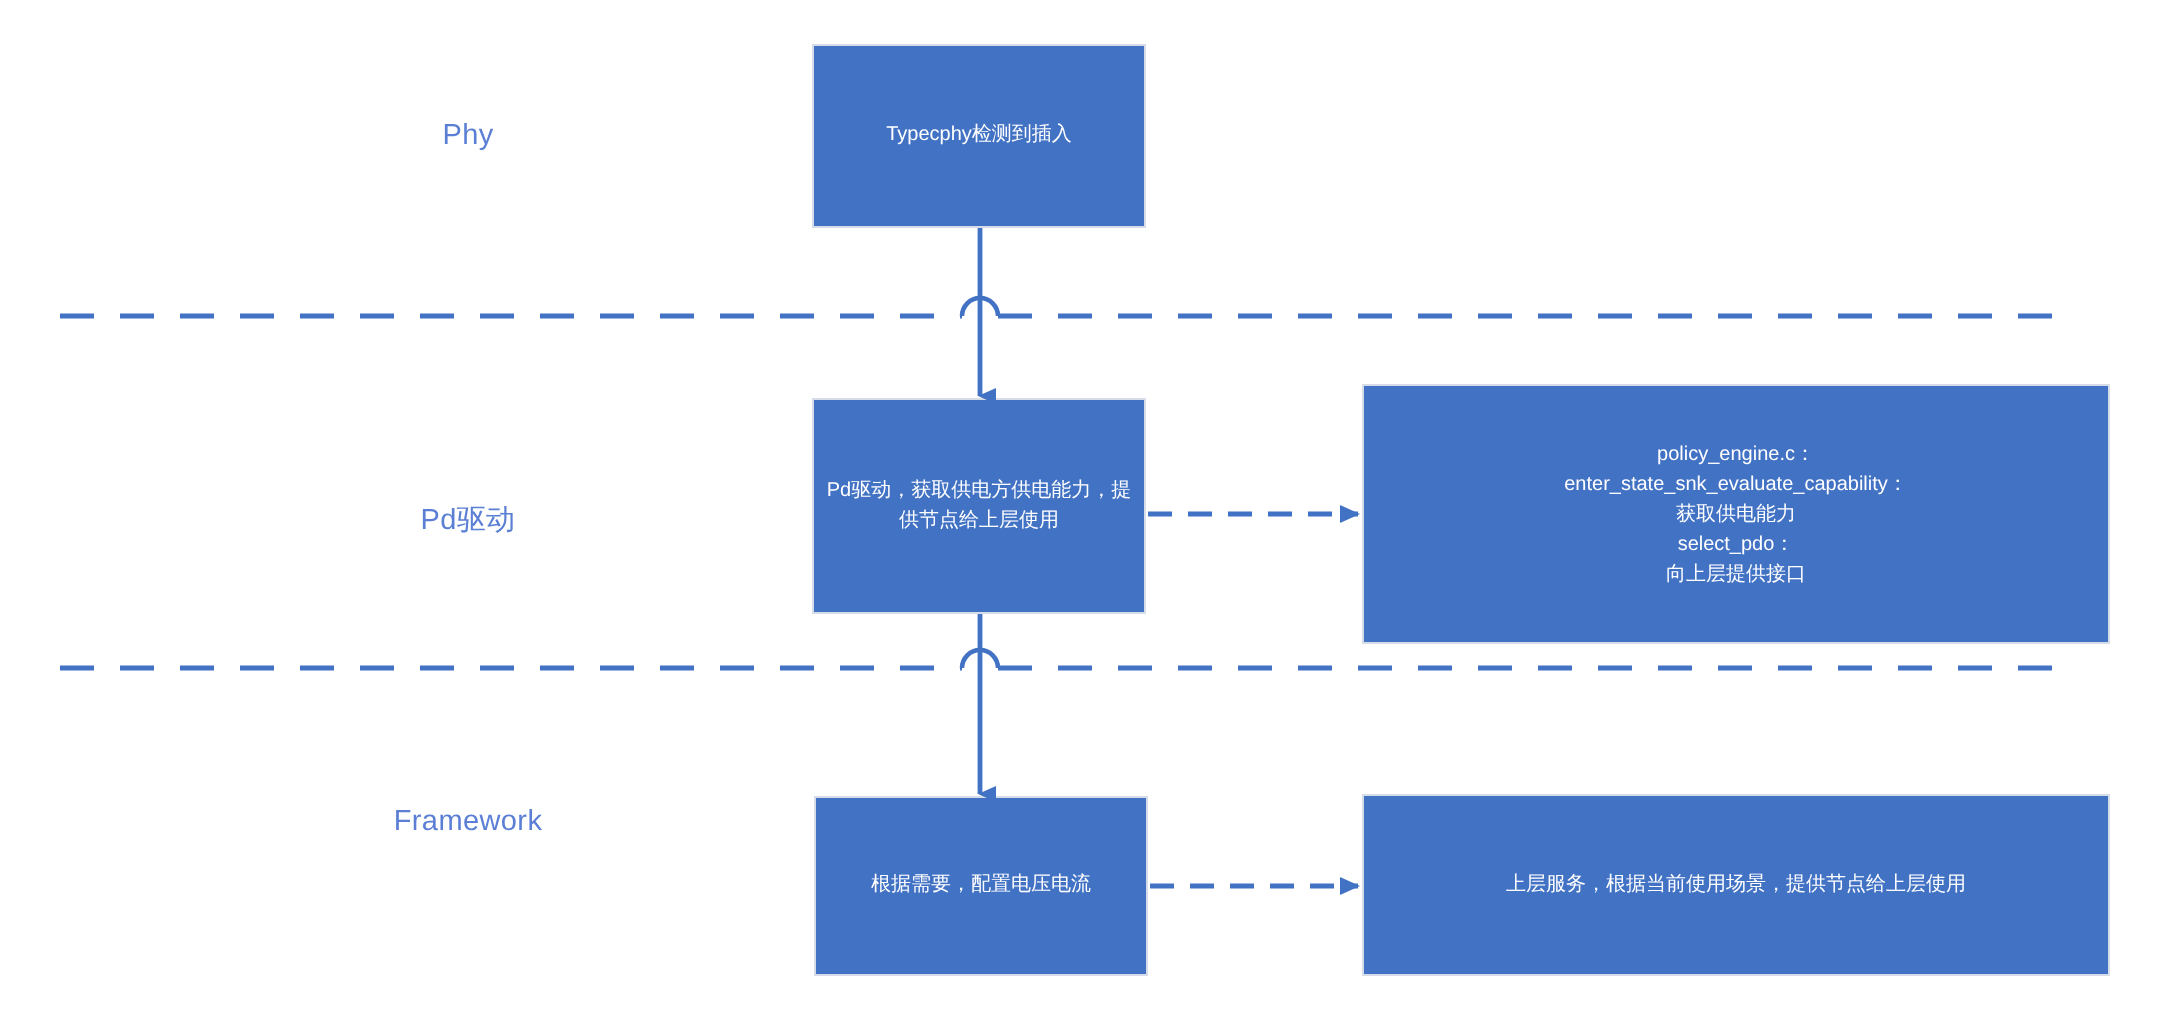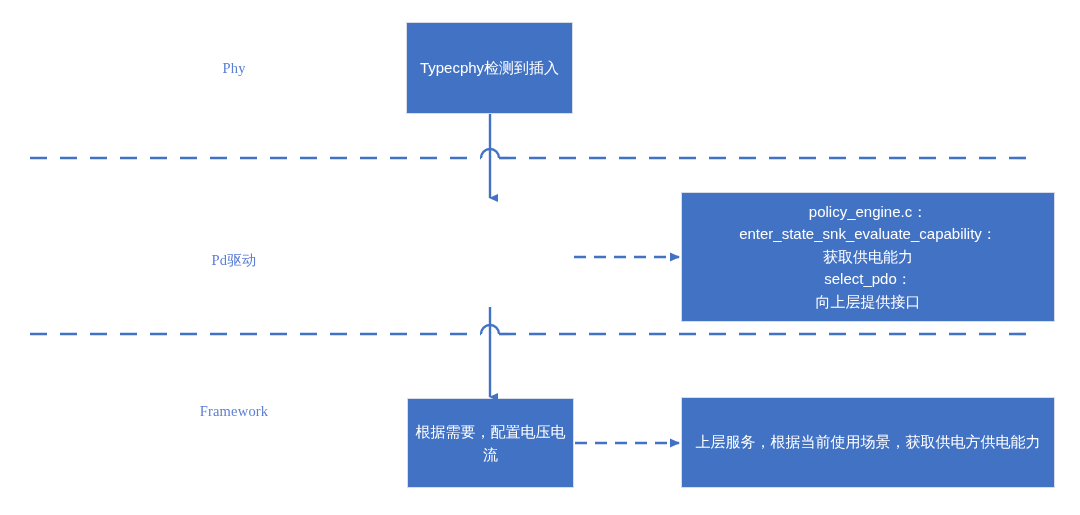--- a/index.html
+++ b/index.html
@@ -14,35 +14,35 @@
     position: relative;
     width: 1080px;
     height: 515px;
     background: #ffffff;
     overflow: hidden;
   }
   .layer-label {
     position: absolute;
     color: #5B7FD4;
     font-size: 14.5px;
-    font-family: Liberation Serif, serif;
+    font-family: Liberation Sans, sans-serif;
     letter-spacing: 0.2px;
     white-space: nowrap;
     transform: translate(-50%, -50%);
   }
   .node {
     position: absolute;
     background: #4272C4;
     border: 1px solid #D6DCE8;
     box-sizing: border-box;
     display: flex;
     align-items: center;
     justify-content: center;
     color: #ffffff;
-    font-size: 15px;
+    font-size: 10px;
     line-height: 1.55;
     text-align: center;
     padding: 2px 6px;
     font-family: "Liberation Sans", "DejaVu Sans", sans-serif;
   }
   .node-text {
     width: 100%;
     white-space: pre-line;
   }
   .node-wide .node-text {
@@ -65,35 +65,38 @@
   <div class="layer-label" style="left:234px; top:68px;">Phy</div>
 
   <div class="layer-label" style="left:234px; top:260px;">Pd驱动</div>
 
   <div class="layer-label" style="left:234px; top:411px;">Framework</div>
 
   <div class="node" style="left:406px; top:22px; width:167px; height:92px;">
     <span class="node-text">Typecphy检测到插入</span>
   </div>
 
+  <div class="node" style="left:406px; top:199px; width:167px; height:108px;">
+    <span class="node-text">Pd驱动，获取供电方供电能力，提供节点给上层使用</span>
+  </div>
 
   <div class="node" style="left:407px; top:398px; width:167px; height:90px;">
     <span class="node-text">根据需要，配置电压电流</span>
   </div>
 
   <div class="node node-wide" style="left:681px; top:192px; width:374px; height:130px;">
     <span class="node-text">policy_engine.c：
 enter_state_snk_evaluate_capability：
 获取供电能力
 select_pdo：
 向上层提供接口</span>
   </div>
 
   <div class="node node-wide" style="left:681px; top:397px; width:374px; height:91px;">
-    <span class="node-text">上层服务，根据当前使用场景，获取供电方供电能力</span>
+    <span class="node-text">上层服务，根据当前使用场景，提供节点给上层使用</span>
   </div>
 
   <svg class="overlay" viewBox="0 0 1080 515">
     <defs>
       <marker id="arrow-down" markerWidth="10" markerHeight="10" refX="5" refY="8" orient="auto" markerUnits="userSpaceOnUse">
         <path d="M1,0 L9,0 L5,9 Z" fill="#4272C4"></path>
       </marker>
       <marker id="arrow-right" markerWidth="11" markerHeight="11" refX="9" refY="5.5" orient="auto" markerUnits="userSpaceOnUse">
         <path d="M0,1 L10,5.5 L0,10 Z" fill="#4272C4"></path>
       </marker>

